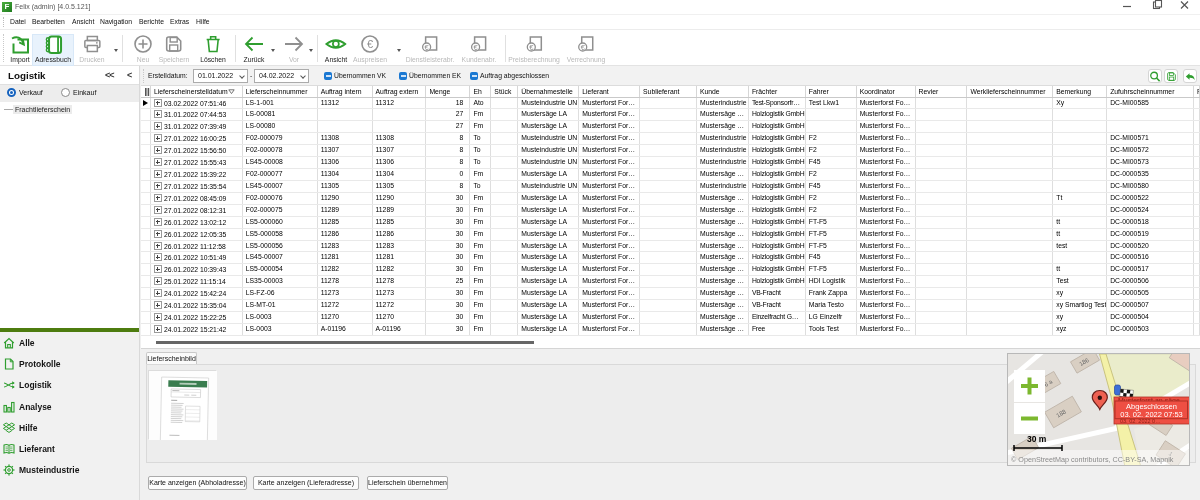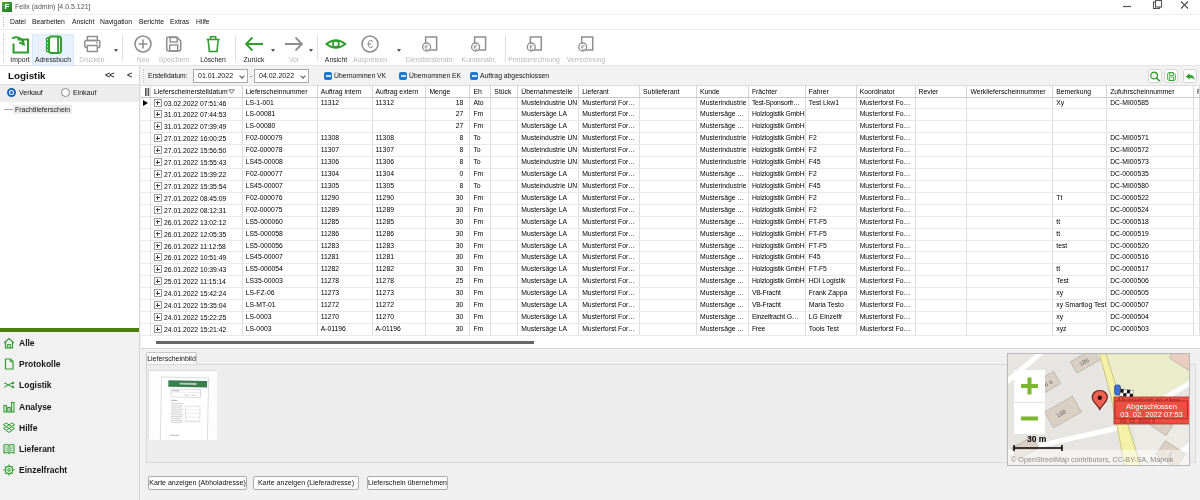--- a/index.html
+++ b/index.html
@@ -324,21 +324,21 @@
               <line x1="8.96985045117275" y1="8.96984651079294" x2="9.818379151507822" y2="9.818374085305212"></line>
               <line x1="6.000005572538566" y1="10.199999999996304" x2="6.000007164692442" y2="11.399999999995249"></line>
               <line x1="3.030157429592095" y1="8.969854391547331" x2="2.1816309809041226" y2="9.818384217703713"></line>
               <line x1="1.800000000014787" y1="6.000011145077132" x2="0.600000000019012" y2="6.000014329384884"></line>
               <line x1="3.0301416680833175" y1="3.0301613699823586" x2="2.1816107161071225" y2="2.181636047120175"></line>
               <line x1="5.9999832823843" y1="1.800000000033271" x2="5.999978505922671" y2="0.600000000042777"></line>
               <line x1="8.969834689622147" y1="3.030137727719192" x2="9.818358886657048" y2="2.181605649924675"></line>
             </g>
           </svg>
         </span>
-        <span>Einzelfracht</span>
+        <span>Musteindustrie</span>
       </div>
     </div>
 </div>
 <div id="filter">
 <span style="position:absolute;left:2px;top:3px;width:1px;height:14px;border-left:1px dotted #c9c9c9"></span>
 <span class="lb" style="left:7px">Erstelldatum:</span>
 <div class="combo" style="left:52px;width:55px">01.01.2022<span class="ar"></span></div>
 <span class="lb" style="left:109px">-</span>
 <div class="combo" style="left:113px;width:55px">04.02.2022<span class="ar"></span></div>
 <span class="cb" style="left:183px"></span>

